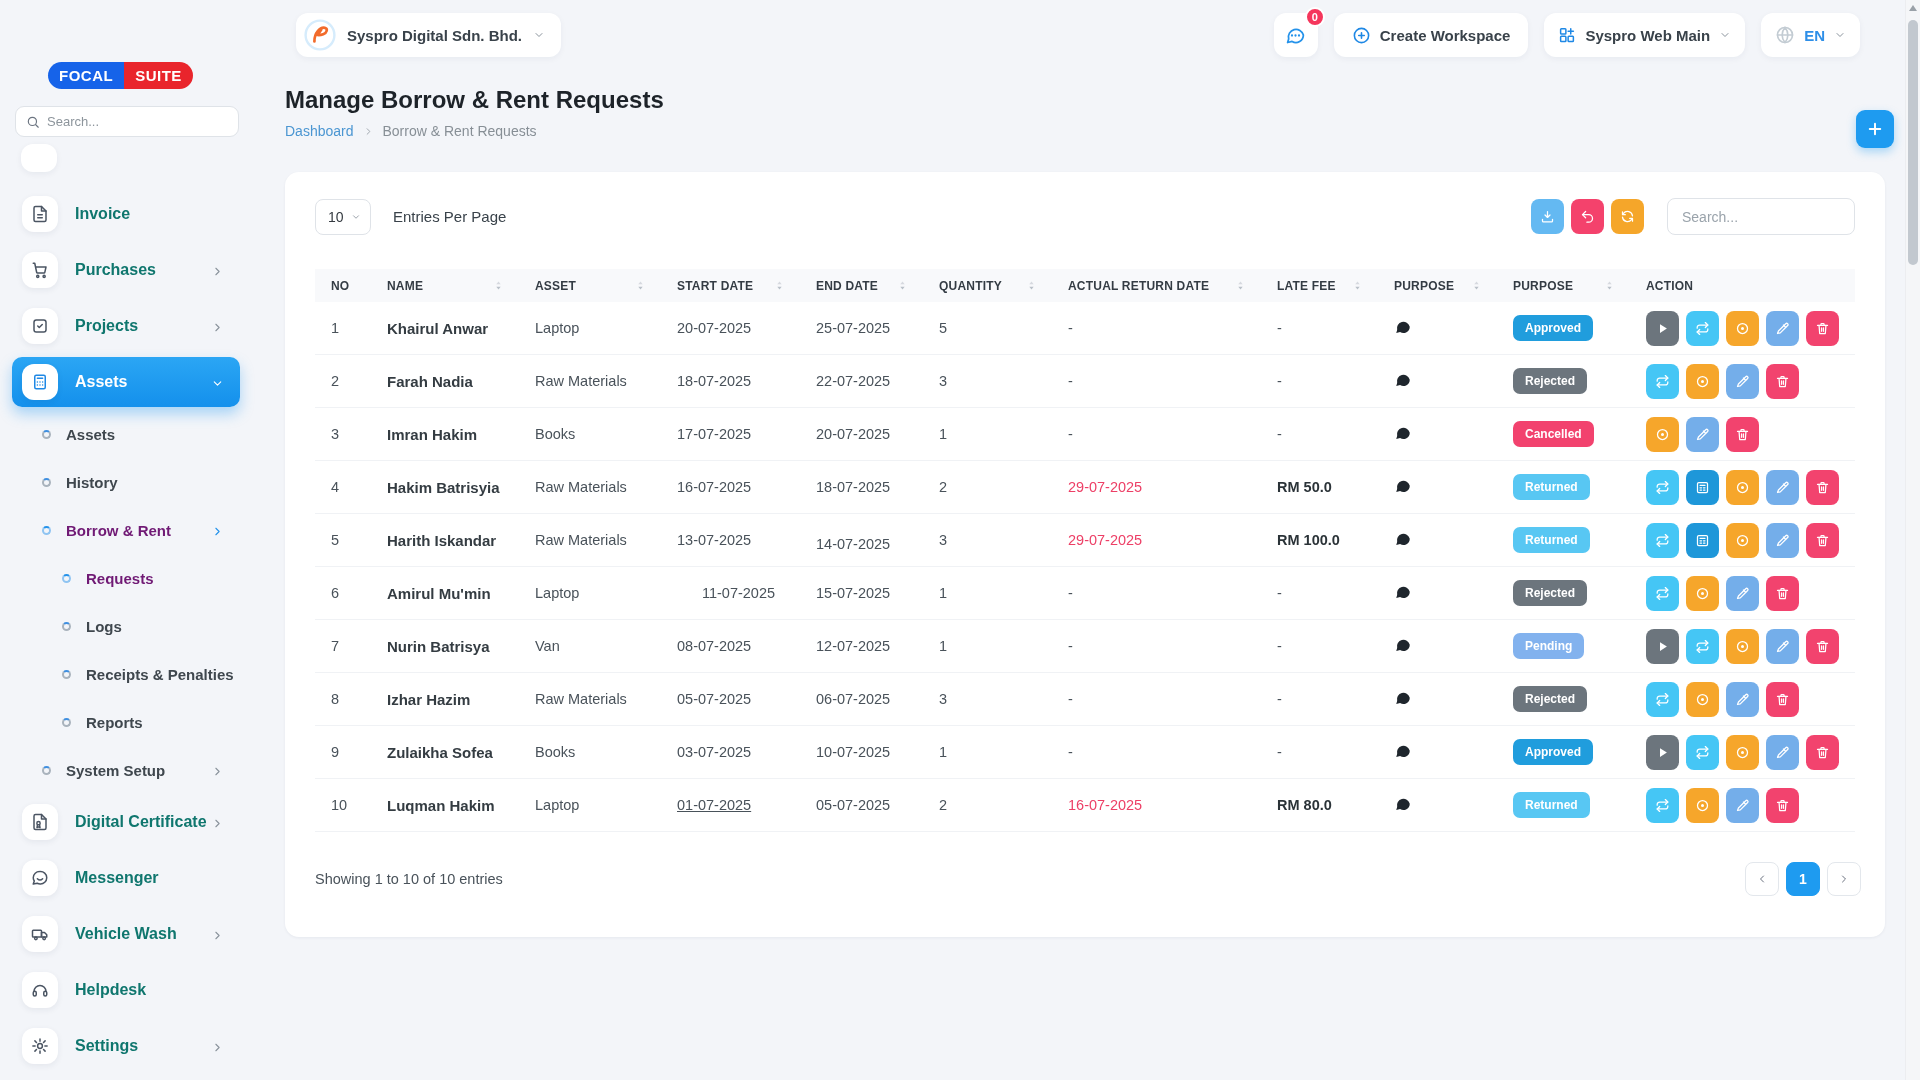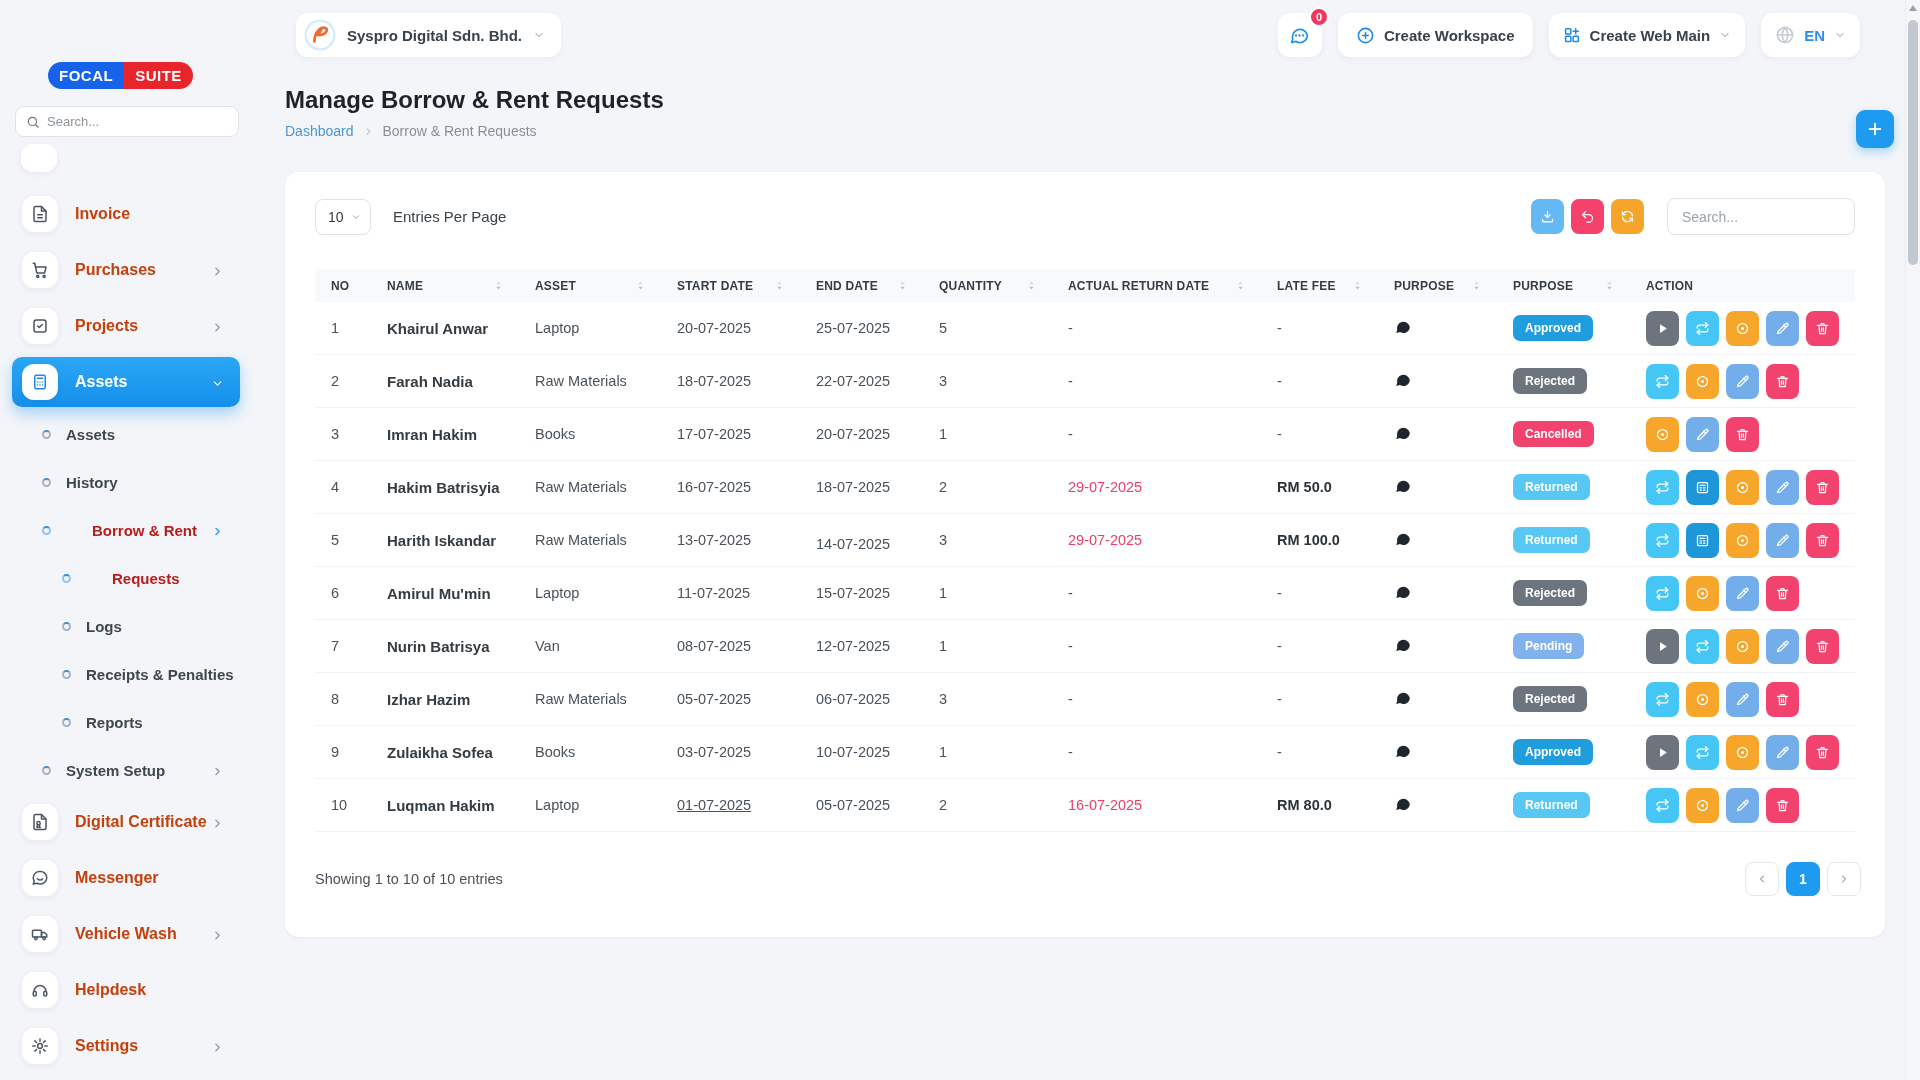--- a/index.html
+++ b/index.html
@@ -16,32 +16,32 @@
   .logo-right { background:#e9252c; border-radius:0 14px 14px 0; }
   .side-search { position:absolute; top:66px; left:15px; width:224px; height:31px; background:#fff; border:1px solid #dfe3e8; border-radius:9px; display:flex; align-items:center; padding:0 10px; gap:7px; }
   .side-search .icn { width:14px; height:14px; color:#6b7480; }
   .side-search input { border:none; outline:none; width:160px; font-size:13px; color:#39424a; font-family:inherit; background:transparent; }
   .side-search input::placeholder { color:#8d959c; }
   .side-partial { position:absolute; top:104px; left:21px; width:36px; height:28px; background:#fff; border-radius:12px; box-shadow:0 2px 6px rgba(25,39,70,.06); }
   .side-menu { position:absolute; top:146px; left:0; width:256px; }
   .s-item { position:relative; height:56px; display:flex; align-items:center; padding-left:22px; cursor:pointer; }
   .s-icbox { width:36px; height:36px; background:#fff; border-radius:12px; box-shadow:0 2px 6px rgba(25,39,70,.07); display:flex; align-items:center; justify-content:center; }
   .s-icbox .icn { width:18px; height:18px; color:#4b5563; }
-  .s-label { margin-left:17px; font-size:16px; font-weight:600; color:#c2410c; }
+  .s-label { margin-left:17px; font-size:16px; font-weight:600; color:#0f766e; }
   .s-chev { position:absolute; right:32px; width:13px; height:13px; color:#8a939c; }
   .s-item-active { height:56px; padding-left:0; }
   .s-item-active .bar { position:absolute; left:12px; right:16px; top:3px; bottom:3px; background:linear-gradient(180deg,#2ba6f4,#1490ec); border-radius:10px; box-shadow:0 7px 14px rgba(30,150,240,.35); }
   .s-item-active .s-icbox { margin-left:22px; position:relative; }
   .s-item-active .s-icbox .icn { color:#1e88e5; }
   .s-item-active .s-label { color:#fff; position:relative; }
   .s-item-active .s-chev { color:#fff; }
   .s-sub { position:relative; height:48px; display:flex; align-items:center; padding-left:42px; cursor:pointer; font-size:15px; font-weight:600; color:#3f474e; }
   .s-sub .s-bullet { width:9px; height:9px; border:2px solid #a9b3bd; border-top-color:#3f8fe0; border-radius:50%; margin-right:15px; flex:none; }
   .s-sub.lvl2 { padding-left:62px; }
-  .s-sub.blue { color:#b91c1c;gap:26px; }
+  .s-sub.blue { color:#701a75; }
   .s-sub.blue .s-bullet { border-color:#8fc4f2; border-top-color:#2492ea; }
 
   
   .main { position:absolute; left:256px; top:0; width:1664px; height:1080px; }
   .topbar { position:relative; height:70px; }
   .pill { background:#fff; border-radius:12px; box-shadow:0 2px 6px rgba(25,39,70,.05); display:flex; align-items:center; cursor:pointer; }
   .company-pill { position:absolute; left:40px; top:13px; height:44px; padding:0 16px 0 8px; gap:11px; }
   .company-logo { width:32px; height:32px; }
   .company-name { font-size:15px; font-weight:600; color:#39424a; }
   .top-right { position:absolute; right:60px; top:13px; display:flex; gap:16px; }
@@ -335,21 +335,21 @@
         </div>
         <div class="pill wm-pill">
           <span class="icn">
               <svg viewBox="0 0 24 24" fill="none" stroke="currentColor" stroke-width="2" stroke-linecap="round" stroke-linejoin="round">
                 <rect x="3.5" y="3.5" width="7" height="7" rx="1"></rect>
                 <rect x="3.5" y="13.5" width="7" height="7" rx="1"></rect>
                 <rect x="13.5" y="13.5" width="7" height="7" rx="1"></rect>
                 <path d="M17 3.5v7M13.5 7h7"></path>
               </svg>
             </span>
-          <span>Create Web Main</span>
+          <span>Syspro Web Main</span>
           <span class="chev">
               <svg viewBox="0 0 24 24" fill="none" stroke="currentColor" stroke-width="2" stroke-linecap="round" stroke-linejoin="round">
                 <path d="M6 9l6 6 6-6"></path>
               </svg>
             </span>
         </div>
         <div class="pill lang-pill">
           <span class="globe">
               <svg viewBox="0 0 24 24" fill="none" stroke="currentColor" stroke-width="2" stroke-linecap="round" stroke-linejoin="round">
                 <circle cx="12" cy="12" r="9"></circle>
@@ -797,21 +797,21 @@
                       </svg>
                     </span>
                   </button>
                 </div>
               </div>
             </div>
             <div class="trow">
               <div class="td" style="width: 56px;">6</div>
               <div class="td td-name" style="width: 148px;">Amirul Mu'min</div>
               <div class="td" style="width: 142px;">Laptop</div>
-              <div class="td" style="width: 139px;">11-07-2025</div>
+              <div class="td" style="width: 139px; text-align: center;">11-07-2025</div>
               <div class="td" style="width: 123px;">15-07-2025</div>
               <div class="td" style="width: 129px;">1</div>
               <div class="td" style="width: 209px;">-</div>
               <div class="td" style="width: 117px;">-</div>
               <div class="td" style="width: 119px;"><span class="chat-ic"><svg viewBox="0 0 24 24">
                     <path d="M21 11.5a8.5 8.5 0 0 1-12.9 7.3L3 20l1.2-4.1A8.5 8.5 0 1 1 21 11.5z" fill="currentColor"></path>
                   </svg></span></div>
               <div class="td" style="width: 133px;"><span class="badge" style="background: rgb(108, 117, 125);">Rejected</span></div>
               <div class="td" style="width: 225px;">
                 <div class="actions">

